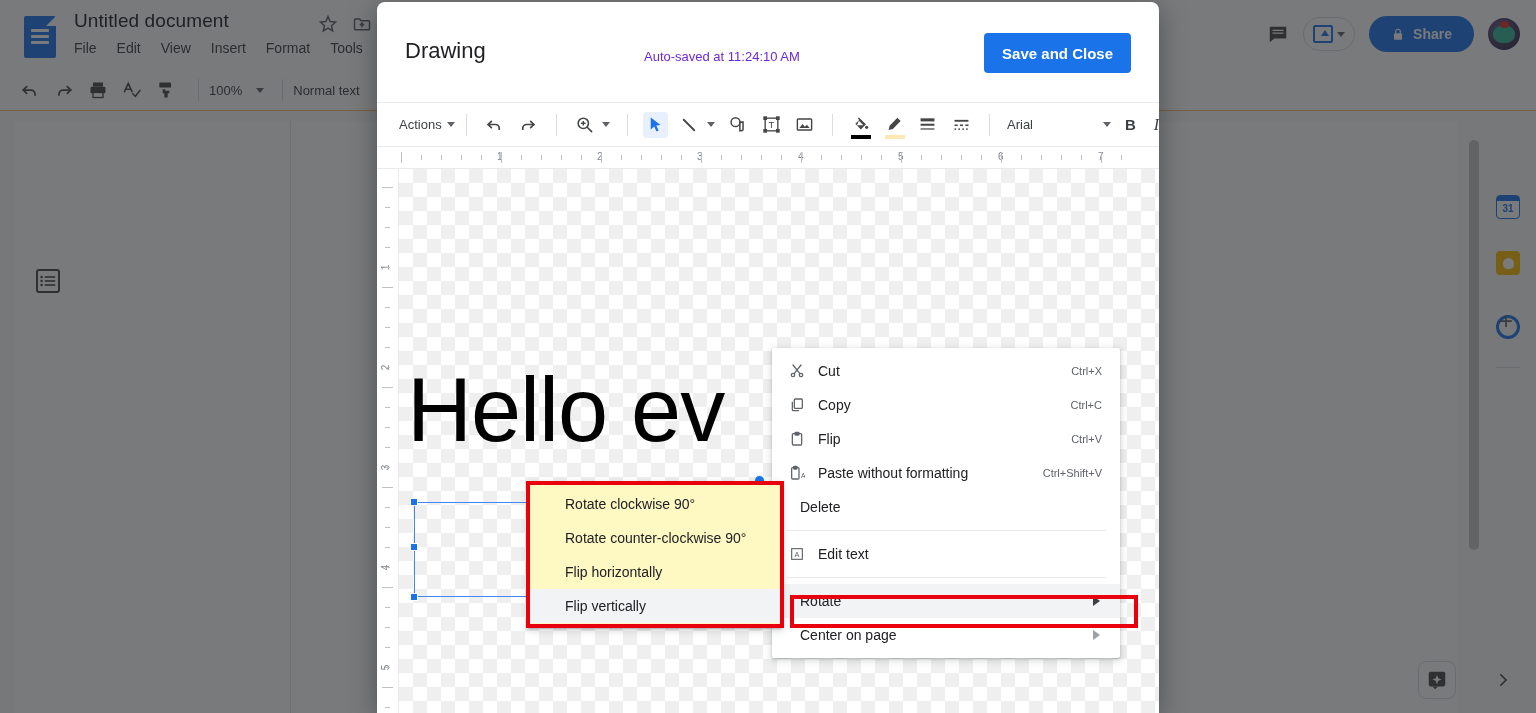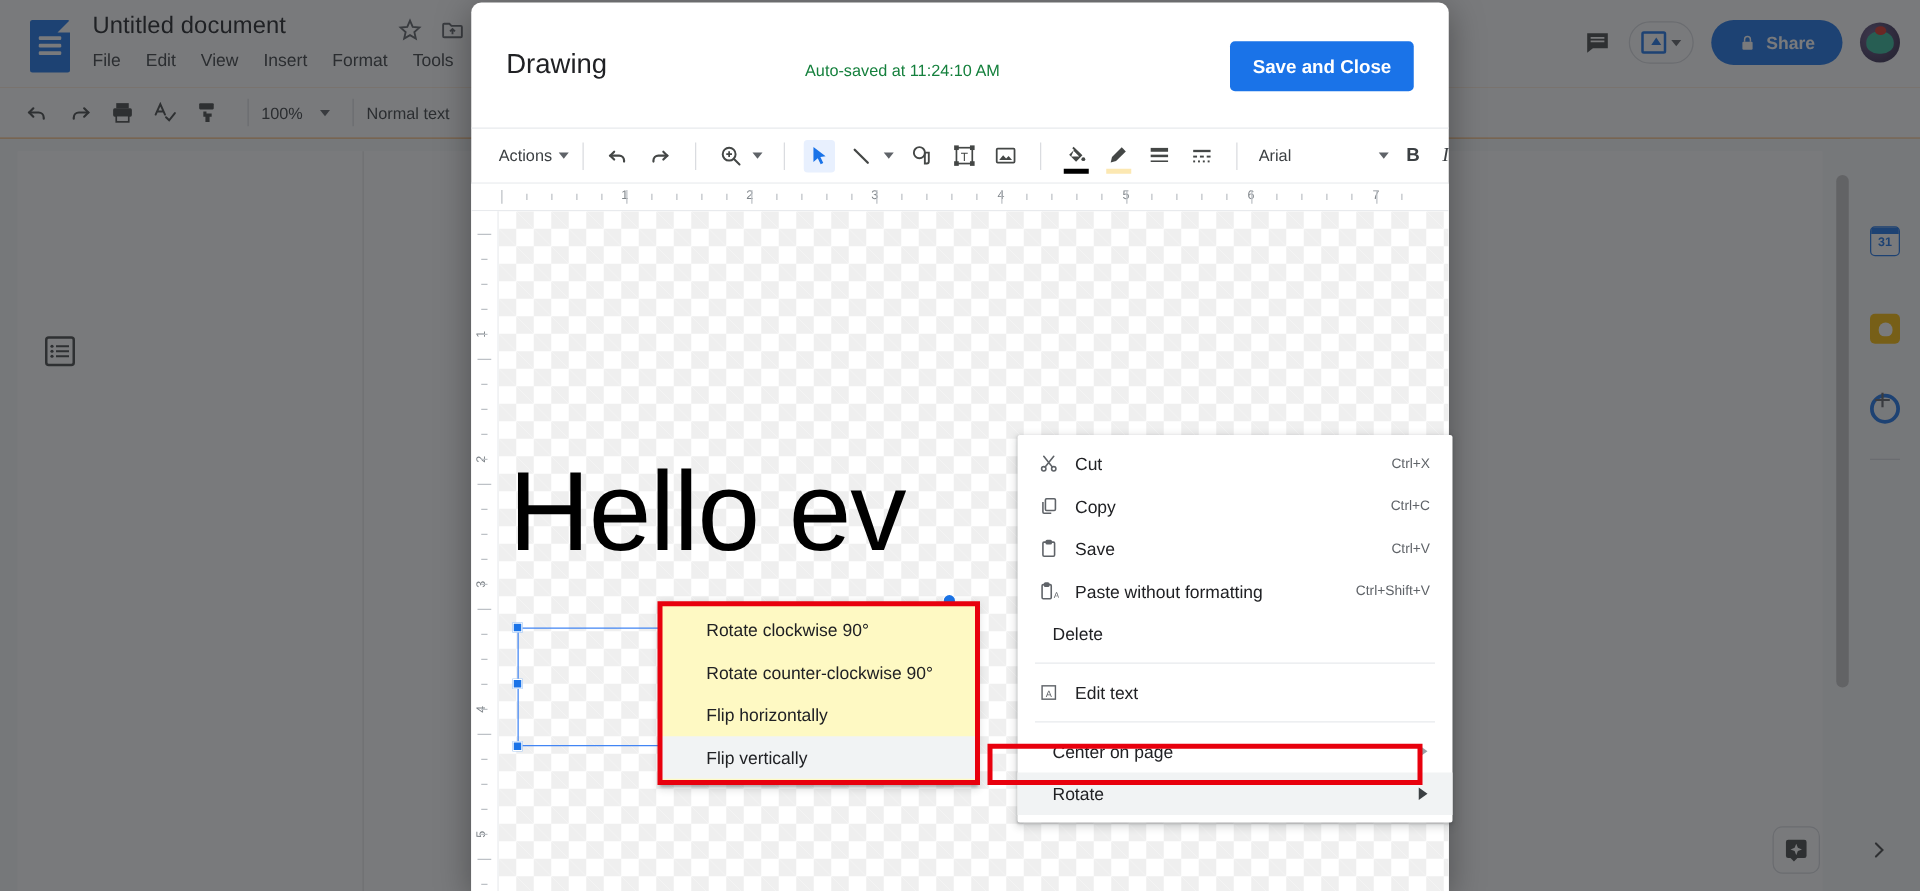--- a/index.html
+++ b/index.html
@@ -77,21 +77,21 @@
   .docs-canvas { position: absolute; top: 111px; left: 0; right: 0; bottom: 0; background: #f8f9fa; }
   .page-sheet { position: absolute; left: 14px; top: 10px; width: 1444px; height: 700px; background: #fff; }
   .page-l-edge { position: absolute; left: 276px; top: 0; bottom: 0; width: 1px; background: #e6e6e6;}
   .outline-ico {
     position: absolute; left: 36px; top: 158px; width: 24px; height: 24px;
     border: 2px solid #444746; border-radius: 3px; display:flex; align-items:center; justify-content:center;
   }
 
   .right-rail { position: absolute; right: 0; top: 111px; bottom: 0; width: 56px; background: #f8f9fa; }
   .rail-icon { position: absolute; left: 16px; width: 24px; height: 24px; border-radius: 4px; }
-  .rail-cal { top: 70px; background: linear-gradient(#1a73e8 0 25%, #fff 25% 100%); border:1px solid #1a73e8; font-size:10px; color:#1a73e8; text-align:center; line-height:26px; font-weight:bold;}
+  .rail-cal { top: 84px; background: linear-gradient(#1a73e8 0 25%, #fff 25% 100%); border:1px solid #1a73e8; font-size:10px; color:#1a73e8; text-align:center; line-height:26px; font-weight:bold;}
   .rail-keep { top: 140px; background: #fbbc04; display:flex;align-items:center;justify-content:center; }
   .rail-keep i { width:11px;height:11px;background:#fff;border-radius:50% 50% 40% 40%; }
   .rail-tasks { top: 204px; border: 3px solid #1a73e8; border-radius: 50%; }
   .rail-div { position:absolute; left:16px; top: 256px; width: 24px; height:1px; background:#dadce0; }
   .rail-plus { position: absolute; left: 19px; top: 196px; font-size: 24px; color: #5f6368; }
 
   .docs-vscroll { position: absolute; right: 57px; top: 140px; width: 10px; height: 410px; background:#9a9a9a; border-radius:5px; opacity:0.55;}
 
   .explore-btn {
     position:absolute; right: 80px; bottom: 14px; width: 38px; height: 38px;
@@ -105,21 +105,21 @@
 
   
   #drawing-dialog {
     position: absolute; left: 377px; top: 2px; width: 782px; height: 711px;
     background: #fff; border-radius: 8px 8px 0 0;
     box-shadow: 0 6px 28px rgba(0,0,0,0.35);
     overflow: hidden;
   }
   .dlg-header { position: relative; height: 101px; border-bottom: 1px solid #e8eaed; }
   .dlg-title { position: absolute; left: 28px; top: 36px; font-size: 22px; color: #202124; }
-  .dlg-autosave { position: absolute; left: 267px; top: 47px; font-size: 13px; color: #15803d; }
+  .dlg-autosave { position: absolute; left: 267px; top: 47px; font-size: 13px; color: #6d28d9; }
   .dlg-save-btn {
     position: absolute; right: 28px; top: 31px; height: 40px; padding: 0 18px;
     background: #1a73e8; color: #fff; border-radius: 4px;
     font-size: 15px; font-weight: bold; display: flex; align-items: center;
   }
 
   .dlg-toolbar {
     position: relative; height: 44px; border-bottom: 1px solid #e8eaed;
     display: flex; align-items: center; padding-left: 22px;
   }
@@ -163,21 +163,21 @@
   }
   .sel-box { position: absolute; left: 15px; top: 333px; width: 366px; height: 95px; border: 1.6px solid #4285f4; }
   .sel-h { position: absolute; width: 8px; height: 8px; background: #1a73e8; border: 1px solid #fff; }
   .rot-stem { position: absolute; left: 360px; top: 315px; width: 2px; height: 20px; background: #4285f4; }
   .rot-knob { position: absolute; left: 355px; top: 306px; width: 11px; height: 11px; border-radius: 50%; background: #1a73e8; border:1px solid #fff; }
 
   .hscroll { position: absolute; left: 36px; right: 6px; bottom: 5px; height: 10px; background: #d6dade; border-radius: 5px; }
 
   
   #ctx-menu {
-    position: absolute; left: 814px; top: 348px; width: 348px;
+    position: absolute; left: 772px; top: 348px; width: 348px;
     background: #fff; border-radius: 2px;
     box-shadow: 0 2px 6px 2px rgba(60,64,67,.15), 0 1px 2px rgba(60,64,67,.3);
     padding: 6px 0;
   }
   .ctx-item {
     position: relative; height: 34px; display: flex; align-items: center;
     font-size: 14px; color: #202124; padding-left: 14px;
   }
   .ctx-item .cm-ico { width: 22px; height: 20px; margin-right: 10px; color: #5f6368; display:flex;align-items:center;justify-content:center; }
   .ctx-item .cm-label { flex: 0 0 auto; }
@@ -601,21 +601,21 @@
     <span class="cm-accel">Ctrl+C</span>
   </div>
 
   <div class="ctx-item">
     <span class="cm-ico">
       <svg width="16" height="16" viewBox="0 0 24 24" fill="none" stroke="#5f6368" stroke-width="1.9">
           <rect x="5" y="4" width="14" height="17" rx="1.4"></rect>
           <rect x="9" y="2" width="6" height="4" rx="1" fill="#5f6368"></rect>
         </svg>
     </span>
-    <span class="cm-label">Save</span>
+    <span class="cm-label">Flip</span>
     <span class="cm-accel">Ctrl+V</span>
   </div>
 
   <div class="ctx-item">
     <span class="cm-ico">
       <svg width="16" height="16" viewBox="0 0 24 24" fill="none" stroke="#5f6368" stroke-width="1.9">
           <rect x="4" y="4" width="11" height="17" rx="1.4"></rect>
           <rect x="7" y="2" width="5" height="4" rx="1" fill="#5f6368"></rect>
           <text x="18" y="20" font-size="10" fill="#5f6368" stroke="none" font-family="Liberation Sans, sans-serif">A</text>
         </svg>
@@ -635,28 +635,28 @@
       <svg width="16" height="16" viewBox="0 0 24 24" fill="none" stroke="#5f6368" stroke-width="1.7">
           <rect x="4" y="4" width="16" height="16"></rect>
           <text x="12" y="17" font-size="11" text-anchor="middle" fill="#5f6368" stroke="none" font-family="Liberation Sans, sans-serif">A</text>
         </svg>
     </span>
     <span class="cm-label">Edit text</span>
   </div>
 
   <div class="ctx-div"></div>
 
+  <div class="ctx-item no-icon hl">
+    <span class="cm-label">Rotate</span>
+    <span class="cm-arrow"></span>
+  </div>
+
   <div class="ctx-item no-icon">
     <span class="cm-label">Center on page</span>
     <span class="cm-arrow" style="border-left-color:#9aa0a6;"></span>
-  </div>
-
-  <div class="ctx-item no-icon hl">
-    <span class="cm-label">Rotate</span>
-    <span class="cm-arrow"></span>
   </div>
 </div>
 
 <div class="redbox" style="left:790px;top:595px;width:348px;height:33px;"></div>
 
 <div id="sub-menu">
   <div class="sub-item">Rotate clockwise 90°</div>
   <div class="sub-item">Rotate counter-clockwise 90°</div>
   <div class="sub-item">Flip horizontally</div>
   <div class="sub-item hl">Flip vertically</div>

